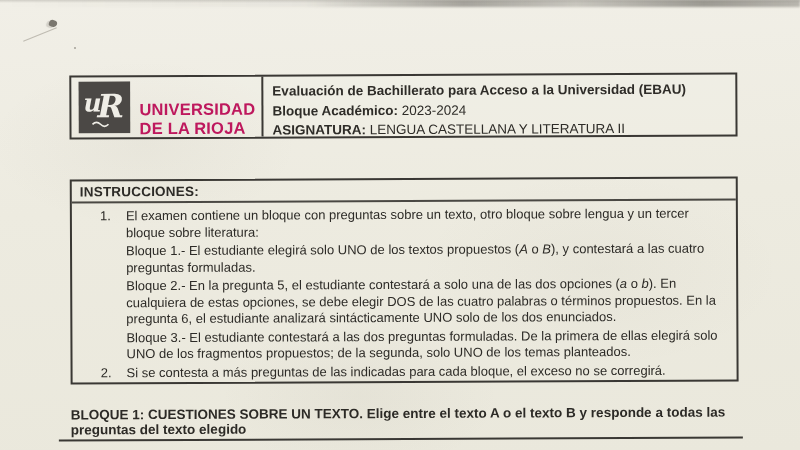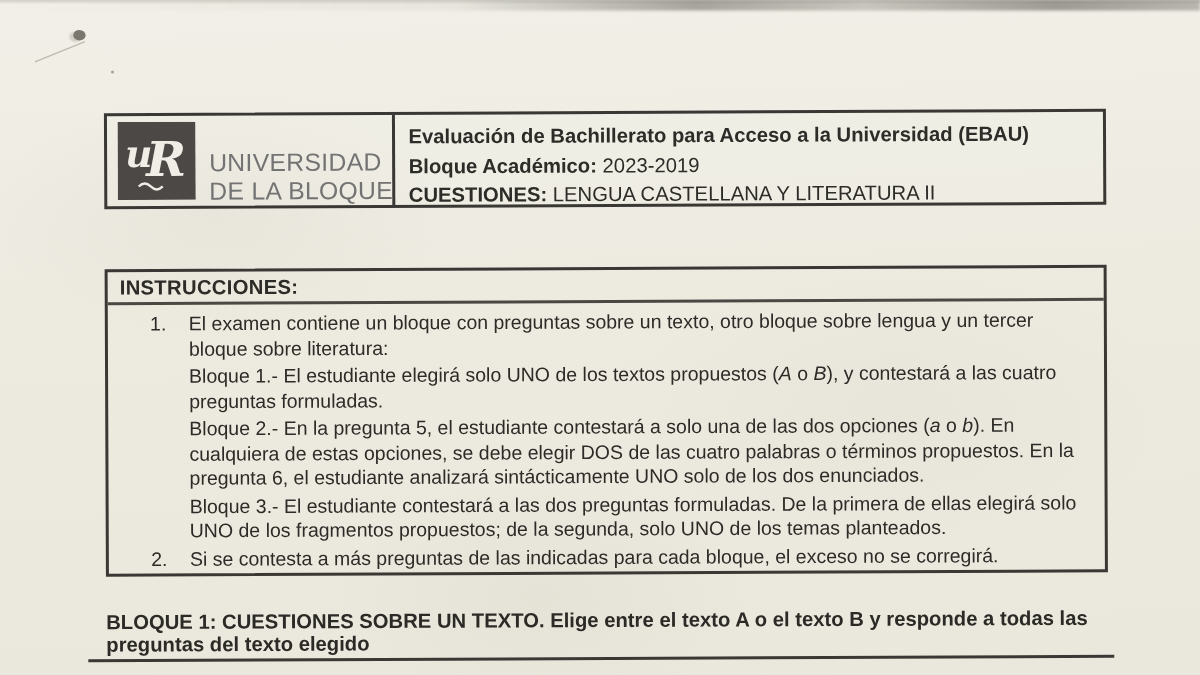--- a/index.html
+++ b/index.html
@@ -62,22 +62,22 @@
     background: rgba(255,255,255,0.06);
   }
   .header-left {
     width: 192px; flex: 0 0 192px;
     border-right: 2px solid #3a3834;
     display: flex; align-items: center;
     padding-left: 7px; gap: 9px;
   }
   .logo-box { width: 52px; height: 52px; flex: 0 0 52px; }
   .uni-name {
-    font-weight: normal; font-size: 16.5px; line-height: 19px;
-    letter-spacing: 0.2px; color: #737373; white-space: nowrap; margin-top: 23px;
+    font-weight: bold; font-size: 16.5px; line-height: 19px;
+    letter-spacing: 0.2px; color: #be185d; white-space: nowrap; margin-top: 23px;
   }
   .header-right {
     flex: 1; padding: 5px 0 0 9px;
     font-size: 13.5px; line-height: 19.5px; color: #2e2c28;
     white-space: nowrap;
   }
   .hdr-line b { font-weight: bold; }
 
   
   .instructions-box {
@@ -124,32 +124,32 @@
   <div class="header-box">
     <div class="header-left">
       <svg class="logo-box" viewBox="0 0 52 52">
         <rect x="0" y="0" width="52" height="52" fill="#4b4845"></rect>
         <text x="5" y="30" font-family="DejaVu Serif, serif" font-style="italic" font-weight="bold" font-size="25" fill="#efede6">u</text>
         <text x="19" y="36" font-family="DejaVu Serif, serif" font-style="italic" font-weight="bold" font-size="32" fill="#efede6">R</text>
         <path d="M14 43 q4 -4 8 0 t8 0" stroke="#efede6" stroke-width="1.6" fill="none"></path>
       </svg>
       <div class="uni-name">
         <div>UNIVERSIDAD</div>
-        <div>DE LA BLOQUE</div>
+        <div>DE LA RIOJA</div>
       </div>
     </div>
     <div class="header-right">
       <div class="hdr-line">
         <b>Evaluación de Bachillerato para Acceso a la Universidad (EBAU)</b>
       </div>
       <div class="hdr-line">
-        <b>Bloque Académico:</b><span> 2023-2019</span>
+        <b>Bloque Académico:</b><span> 2023-2024</span>
       </div>
       <div class="hdr-line">
-        <b>CUESTIONES:</b><span> LENGUA CASTELLANA Y LITERATURA II</span>
+        <b>ASIGNATURA:</b><span> LENGUA CASTELLANA Y LITERATURA II</span>
       </div>
     </div>
   </div>
 
   <div class="instructions-box">
     <div class="instructions-heading">INSTRUCCIONES:</div>
     <div class="instructions-body">
 
       <div class="inst-row">
         <div class="inst-num">1.</div>

